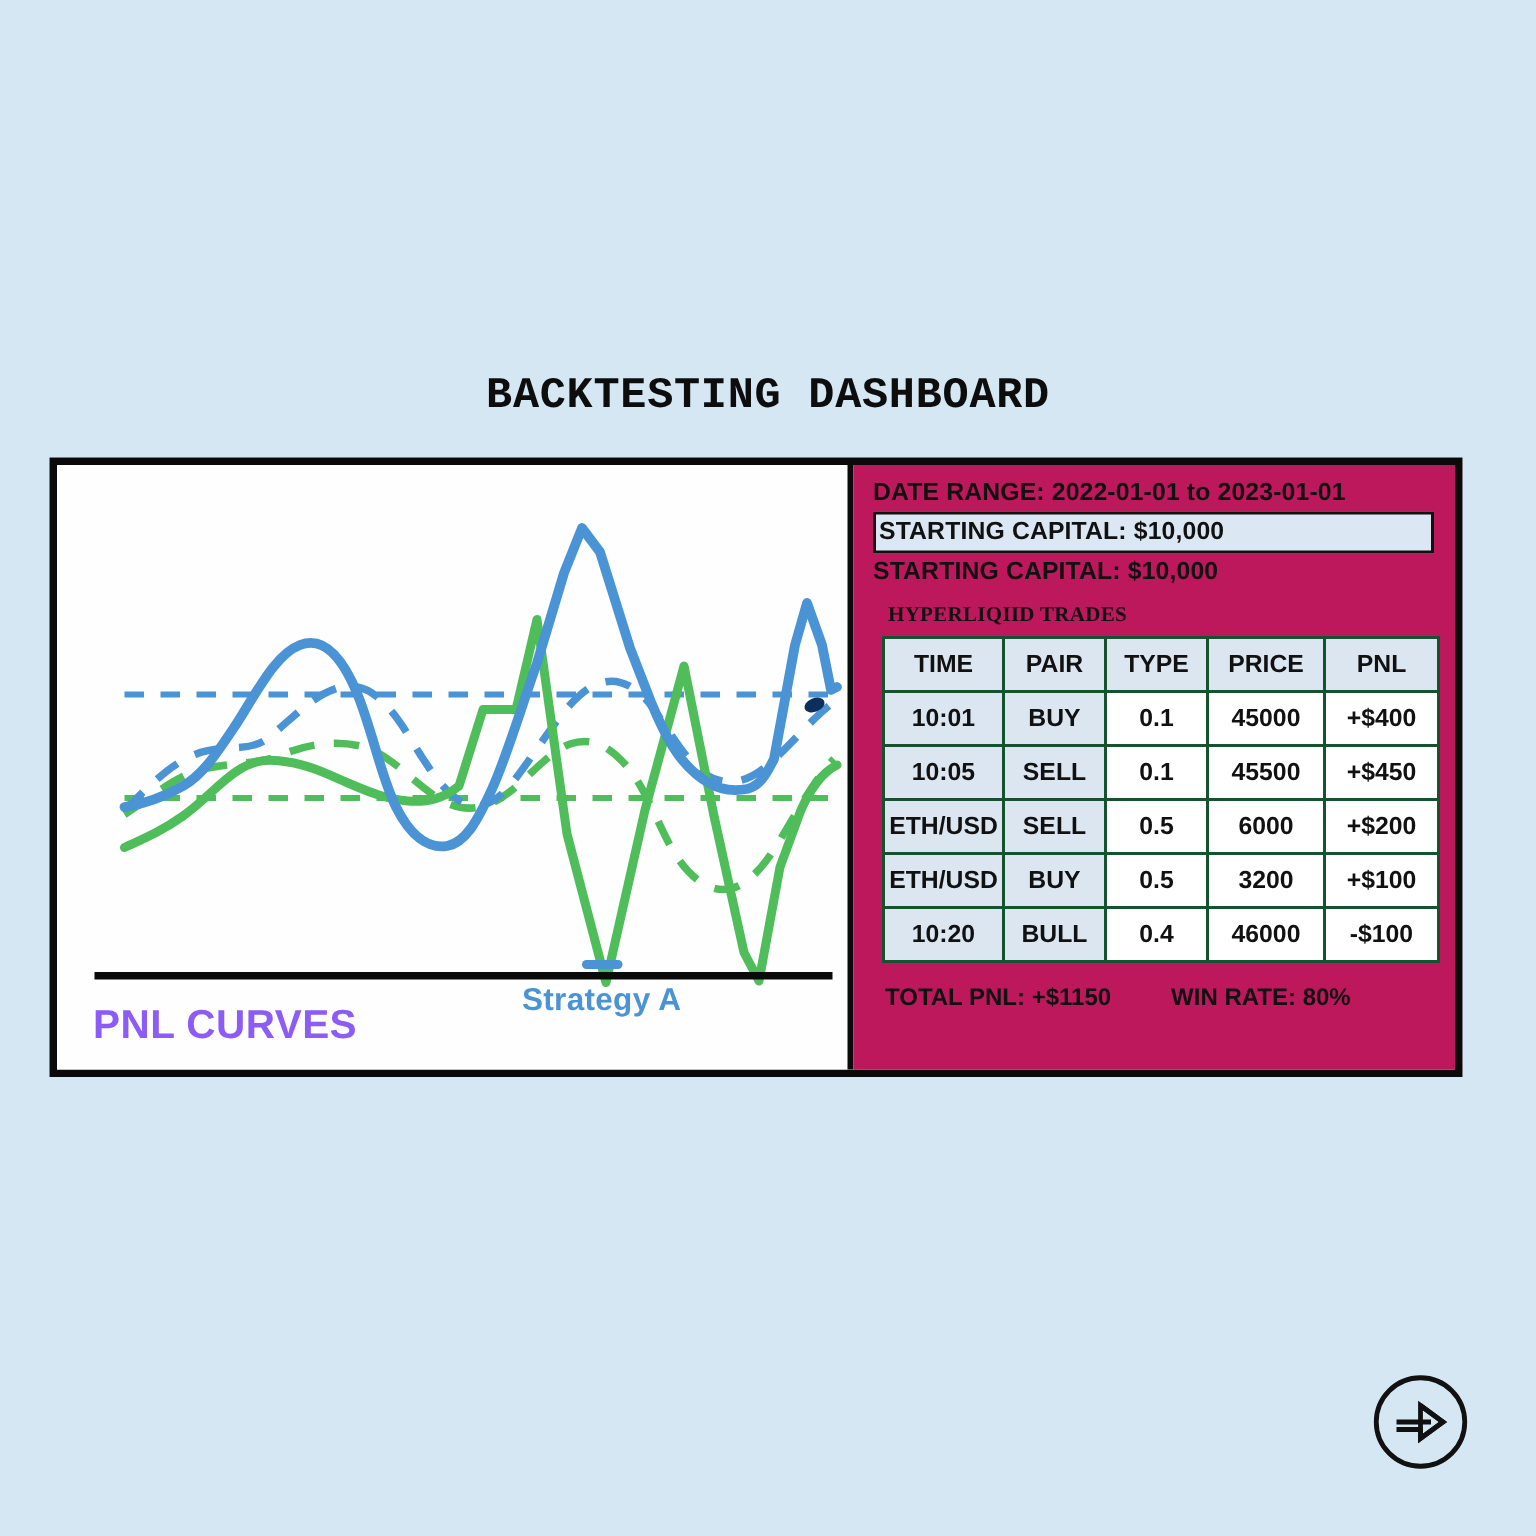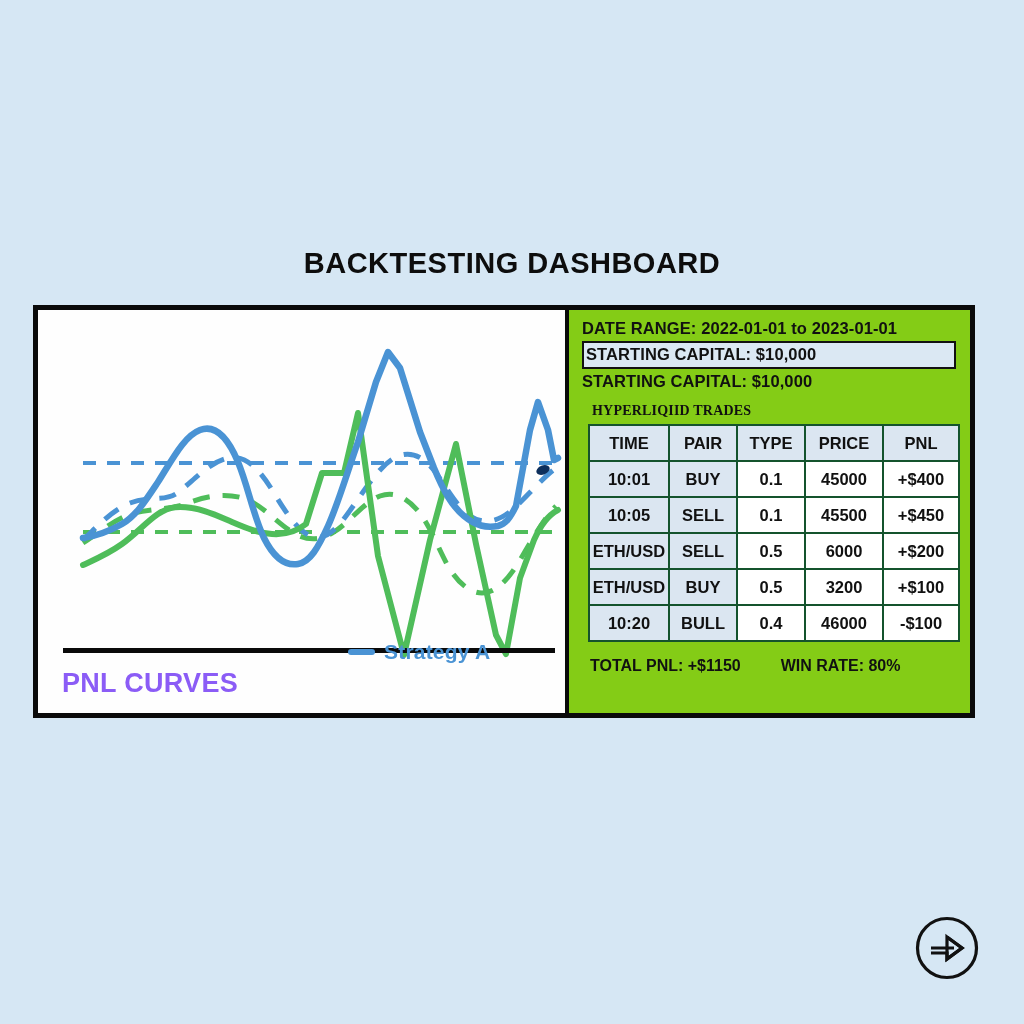--- a/index.html
+++ b/index.html
@@ -20,20 +20,21 @@
     position: absolute;
     left: 0;
     top: 247px;
     width: 1024px;
     text-align: center;
     font-size: 29px;
     font-weight: bold;
     letter-spacing: 0.5px;
     color: #0d0d0d;
     font-stretch: condensed;
+    font-family: Liberation Mono, monospace;
   }
 
   
   #main-panel {
     position: absolute;
     left: 33px;
     top: 305px;
     width: 942px;
     height: 413px;
     background: #ffffff;
@@ -58,20 +59,21 @@
     top: 0;
   }
   #legend-strategy-a {
     position: absolute;
     left: 310px;
     top: 330px;
     display: flex;
     align-items: center;
     gap: 9px;
     z-index: 5;
+    flex-direction: column;
   }
   .legend-swatch {
     display: block;
     width: 27px;
     height: 6px;
     border-radius: 3px;
   }
   .legend-label {
     font-size: 21px;
     font-weight: bold;
@@ -101,21 +103,21 @@
     z-index: 5;
   }
 
   
   #info-panel {
     position: relative;
     flex: 1;
     height: 100%;
     box-sizing: border-box;
     padding: 9px 10px 0 13px;
-    background: #84cc16;
+    background: #be185d;
   }
   .info-line {
     font-size: 16.5px;
     font-weight: bold;
     font-stretch: condensed;
     color: #111111;
     letter-spacing: 0.1px;
     white-space: nowrap;
   }
   #date-range-line { margin-bottom: 3px; }

